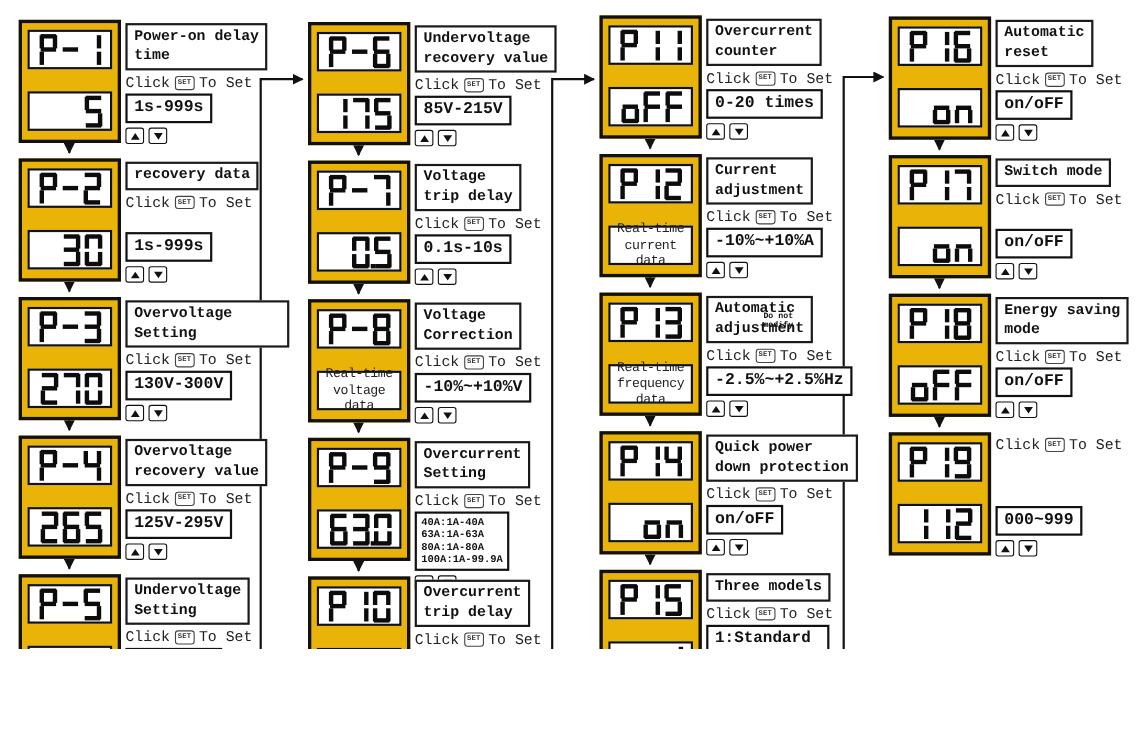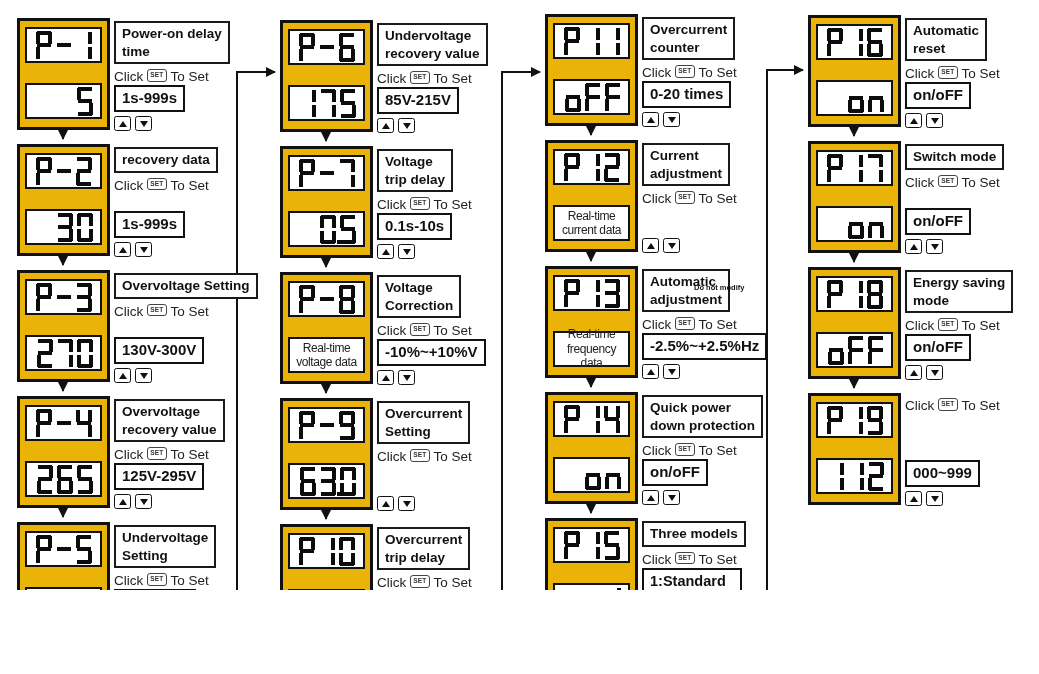--- a/index.html
+++ b/index.html
@@ -1,17 +1,17 @@
 <!DOCTYPE html>
 <html><head>
 <meta charset="utf-8">
 <style>
   html,body{margin:0;padding:0;background:#fff;}
   #canvas{position:relative;width:1039px;height:590px;background:#fff;overflow:hidden;
-          font-family:Liberation Sans, sans-serif;color:#111;}
+          font-family:Liberation Mono, monospace;color:#111;}
   .overlay{position:absolute;left:0;top:0;pointer-events:none;}
   .col{position:absolute;}
   .param{position:relative;width:246px;height:112px;margin-bottom:14px;}
   
   .panel{position:absolute;left:0;top:0;width:93px;height:112px;border:3px solid #111;
          box-sizing:border-box;background:#eab308;}
   .scr{position:absolute;left:5px;width:77px;height:36px;border:2px solid #111;
        box-sizing:border-box;background:#fff;display:flex;align-items:center;overflow:visible;}
   .scr.code{top:6px;justify-content:center;}
   .scr.val{top:62px;justify-content:flex-end;padding-right:5px;}
@@ -612,20 +612,24 @@
       </div>
       <div class="side">
         <div class="labelbox">Overcurrent
 Setting</div>
         <div class="clickrow">
           <span>Click</span>
           <span class="setbadge">SET</span>
           <span>To Set</span>
         </div>
         <div class="sp"></div>
+        <div class="rangebox range-sm">40A:1A-40A
+63A:1A-63A
+80A:1A-80A
+100A:1A-99.9A</div>
         <div class="udrow">
           <span class="ud">
               <i class="tu"></i>
             </span>
           <span class="ud">
               <i class="td"></i>
             </span>
         </div>
       </div>
     </div>
@@ -781,20 +785,21 @@
       </div>
       <div class="side">
         <div class="labelbox">Current
 adjustment</div>
         <div class="clickrow">
           <span>Click</span>
           <span class="setbadge">SET</span>
           <span>To Set</span>
         </div>
         <div class="sp"></div>
+        <div class="rangebox">-10%~+10%A</div>
         <div class="udrow">
           <span class="ud">
               <i class="tu"></i>
             </span>
           <span class="ud">
               <i class="td"></i>
             </span>
         </div>
       </div>
     </div>

